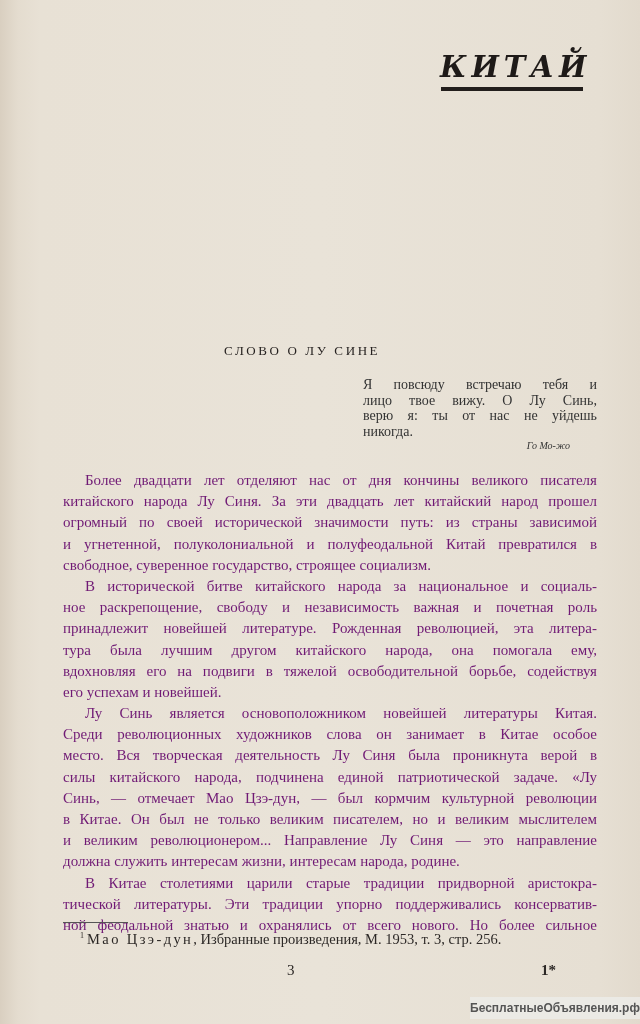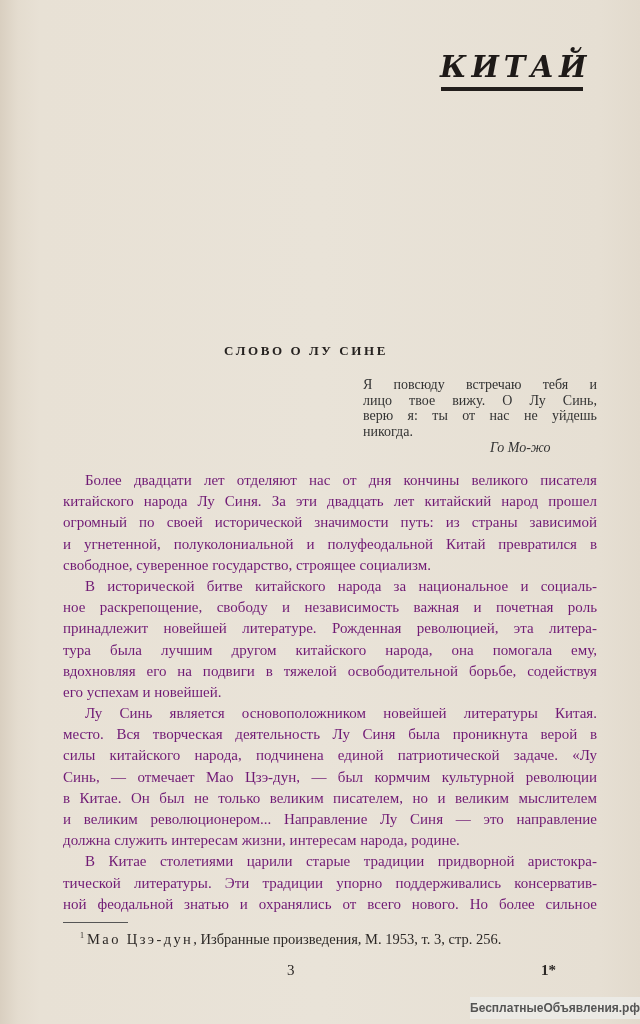--- a/index.html
+++ b/index.html
@@ -14,32 +14,32 @@
     position: absolute; left: 440px; top: 52px; width: 142px;
     font-family: "DejaVu Serif", "Liberation Serif", serif;
     font-weight: bold; font-style: italic; font-size: 29px; letter-spacing: 5px;
     color: #1e1a18; text-align: center; line-height: 30px;
   }
   .chapter-rule {
     position: absolute; left: 441px; top: 87px; width: 142px; height: 4px; background: #221e1c;
   }
   .article-title {
     position: absolute; left: 224px; top: 343px;
-    font-family: "Liberation Serif", serif; font-weight: bold; font-size: 13px;
+    font-family: "Liberation Serif", serif; font-weight: normal; font-size: 13px;
     letter-spacing: 2.6px; color: #262220;
   }
   .epigraph {
     position: absolute; left: 363px; top: 377px; width: 234px;
     font-size: 14px; line-height: 15.5px; color: #333;
   }
   .epigraph .eline { display: block; white-space: nowrap; text-align: justify; text-align-last: justify; }
   .epigraph .eline.last { text-align-last: left; }
   .epigraph-author {
-    position: absolute; left: 490px; top: 440px; width: 80px; text-align: left;
-    font-style: italic; font-size: 14px; color: #333;
+    position: absolute; left: 490px; top: 440px; width: 80px; text-align: right;
+    font-style: italic; font-size: 10px; color: #333;
   }
   .body-text { position: absolute; left: 63px; top: 470px; width: 534px; }
   .line {
     display: block; height: 21.2px; line-height: 21.2px; font-size: 15px;
     white-space: nowrap; text-align: justify; text-align-last: justify; color: #701a75;
   }
   .line.indent { padding-left: 22px; }
   .line.last { text-align-last: left; }
   .line sup { font-size: 9px; vertical-align: top; line-height: 14px; }
   .footnote-rule { position: absolute; left: 63px; top: 922px; width: 65px; height: 1px; background: #555; }
@@ -85,20 +85,21 @@
     <span class="line last">свободное, суверенное государство, строящее социализм.</span>
 
     <span class="line indent">В исторической битве китайского народа за национальное и социаль-</span>
     <span class="line">ное раскрепощение, свободу и независимость важная и почетная роль</span>
     <span class="line">принадлежит новейшей литературе. Рожденная революцией, эта литера-</span>
     <span class="line">тура была лучшим другом китайского народа, она помогала ему,</span>
     <span class="line">вдохновляя его на подвиги в тяжелой освободительной борьбе, содействуя</span>
     <span class="line last">его успехам и новейшей.</span>
 
     <span class="line indent">Лу Синь является основоположником новейшей литературы Китая.</span>
+    <span class="line">Среди революционных художников слова он занимает в Китае особое</span>
     <span class="line">место. Вся творческая деятельность Лу Синя была проникнута верой в</span>
     <span class="line">силы китайского народа, подчинена единой патриотической задаче. «Лу</span>
     <span class="line">Синь, — отмечает Мао Цзэ-дун, — был кормчим культурной революции</span>
     <span class="line">в Китае. Он был не только великим писателем, но и великим мыслителем</span>
     <span class="line">и великим революционером... Направление Лу Синя — это направление</span>
     <span class="line last">должна служить интересам жизни, интересам народа, родине.</span>
 
     <span class="line indent">В Китае столетиями царили старые традиции придворной аристокра-</span>
     <span class="line">тической литературы. Эти традиции упорно поддерживались консерватив-</span>
     <span class="line">ной феодальной знатью и охранялись от всего нового. Но более сильное</span>

